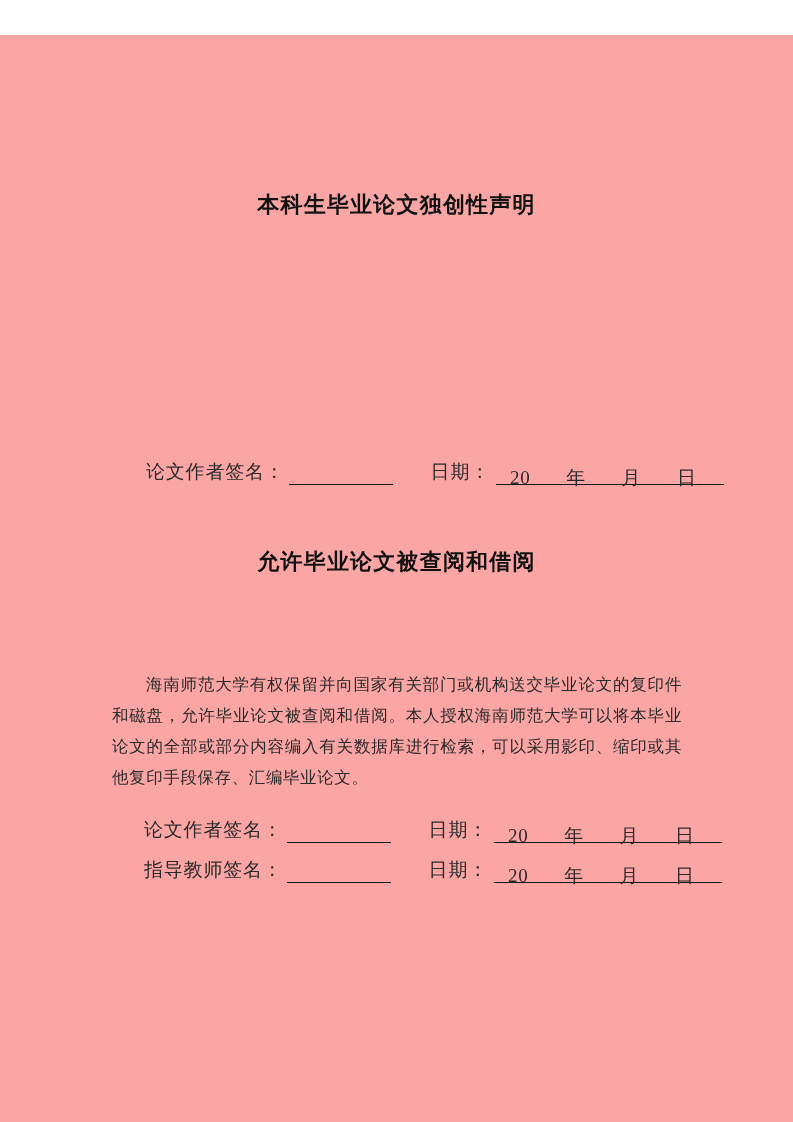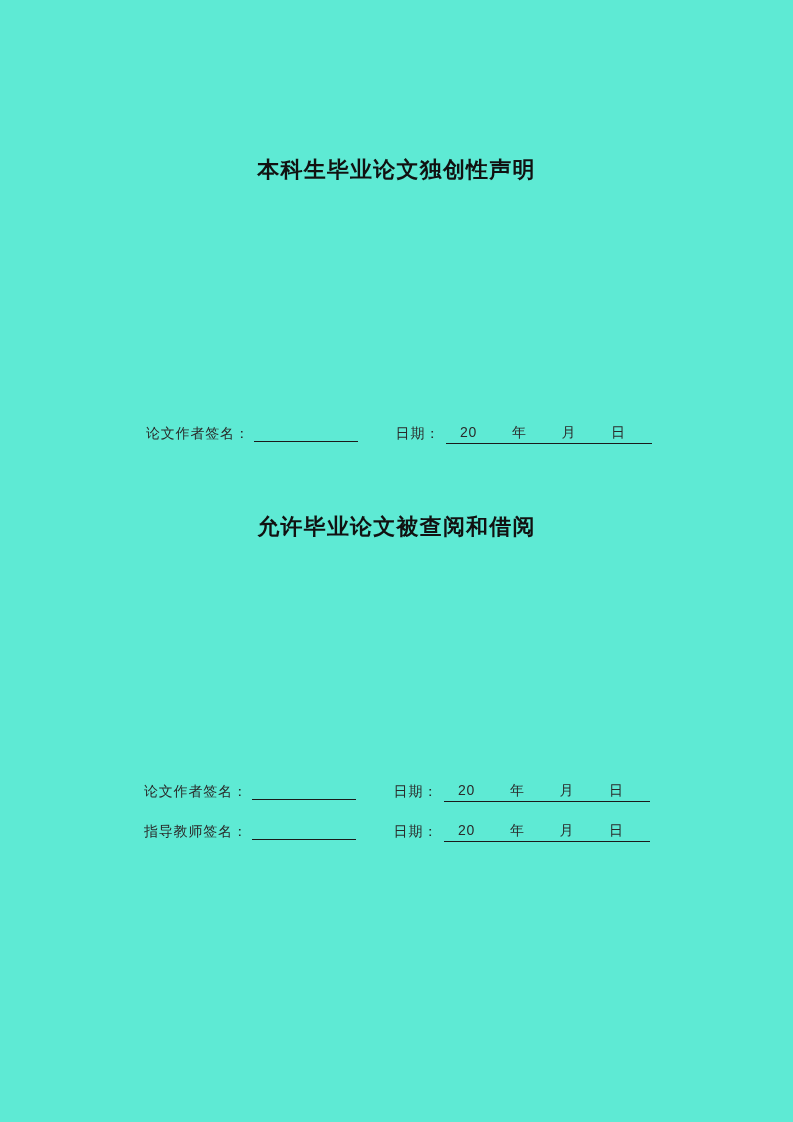--- a/index.html
+++ b/index.html
@@ -13,21 +13,22 @@
     height: 1122px;
     position: relative;
     font-family: "DejaVu Serif", "Liberation Serif", serif;
     color: #1a1a1a;
     overflow: hidden;
   }
 
   .page {
     position: absolute;
     inset: 0;
-    background: #5eead4;
+    background: #fca5a5;
+    margin-top: 35px;
   }
 
   
   .doc-title {
     position: absolute;
     left: 0;
     width: 793px;
     text-align: center;
     font-family: "Liberation Sans", "DejaVu Sans", sans-serif;
     font-weight: bold;
@@ -53,23 +54,23 @@
     letter-spacing: 0.6px;
     color: #2a2a2a;
   }
   .para-1 { top: 227px; }
   .para-2 { top: 617px; }
 
   
   .sig-row {
     position: absolute;
     display: flex;
-    align-items: center;
-    font-family: Liberation Sans, sans-serif;
-    font-size: 14px;
+    align-items: flex-end;
+    font-family: Liberation Serif, serif;
+    font-size: 19px;
     letter-spacing: 0.8px;
     color: #2a2a2a;
     white-space: nowrap;
   }
   .sig-row-1 { top: 424px; left: 146px; }
   .sig-row-2 { top: 782px; left: 144px; }
   .sig-row-3 { top: 822px; left: 144px; }
 
   .sig-label { display: inline-block; }
 
@@ -122,20 +123,21 @@
       <span class="dnum">20</span>
       <span class="dunit">年</span>
       <span class="dunit">月</span>
       <span class="dunit">日</span>
       <span class="dtail"></span>
     </span>
   </div>
 
   <h1 class="doc-title title-2">允许毕业论文被查阅和借阅</h1>
 
+  <p class="body-para para-2">海南师范大学有权保留并向国家有关部门或机构送交毕业论文的复印件和磁盘，允许毕业论文被查阅和借阅。本人授权海南师范大学可以将本毕业论文的全部或部分内容编入有关数据库进行检索，可以采用影印、缩印或其他复印手段保存、汇编毕业论文。</p>
 
   <div class="sig-row sig-row-2">
     <span class="sig-label">论文作者签名：</span>
     <span class="sig-blank"></span>
     <span class="date-label">日期：</span>
     <span class="date-blank">
       <span class="dnum">20</span>
       <span class="dunit">年</span>
       <span class="dunit">月</span>
       <span class="dunit">日</span>

